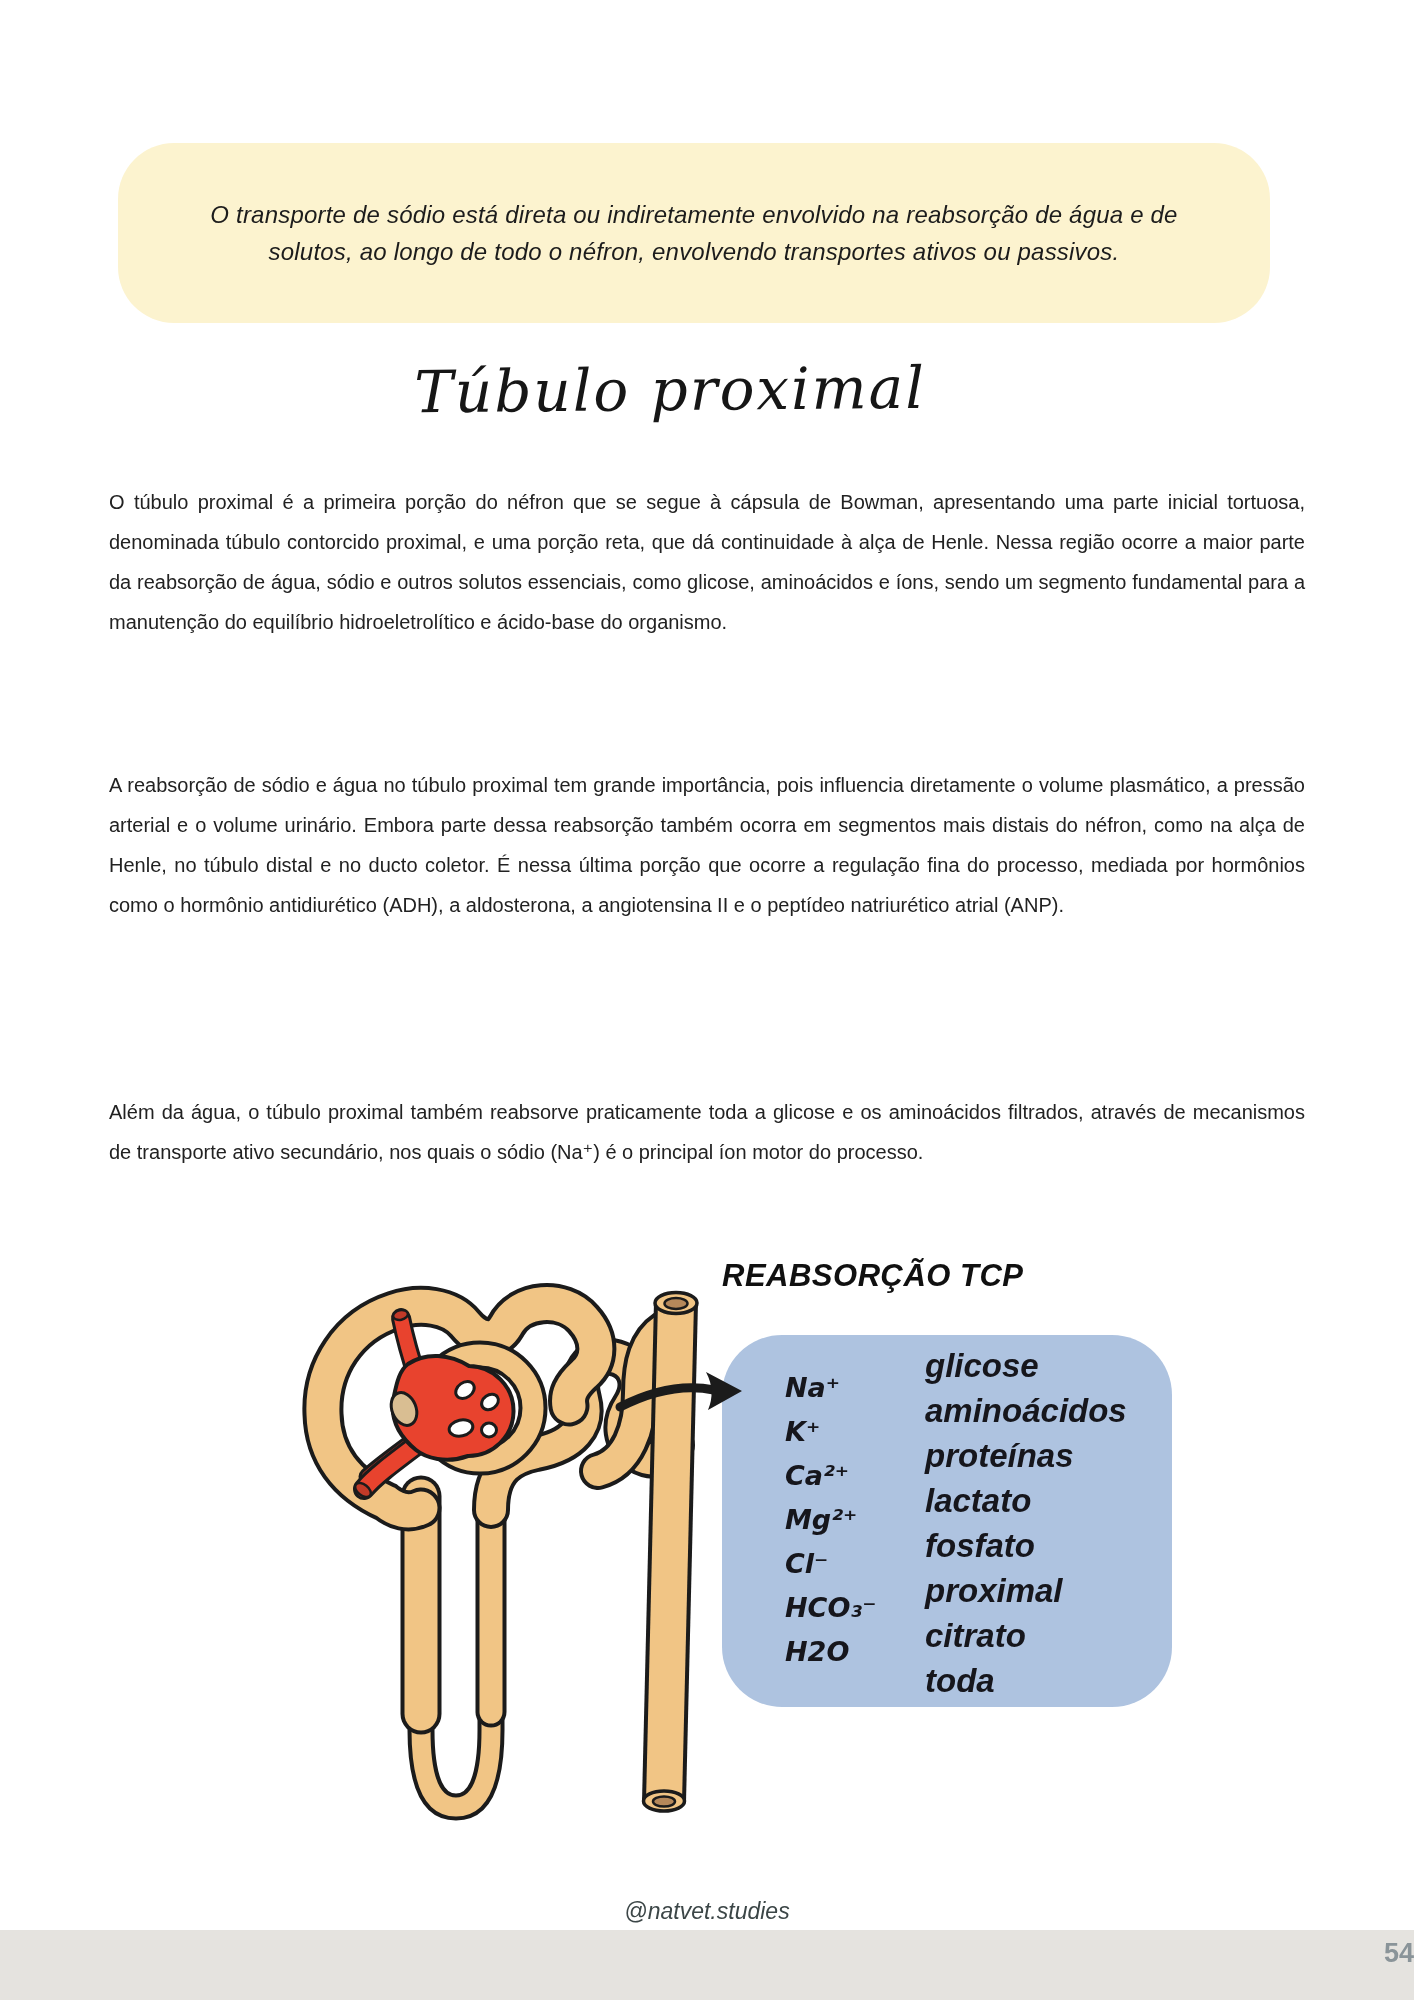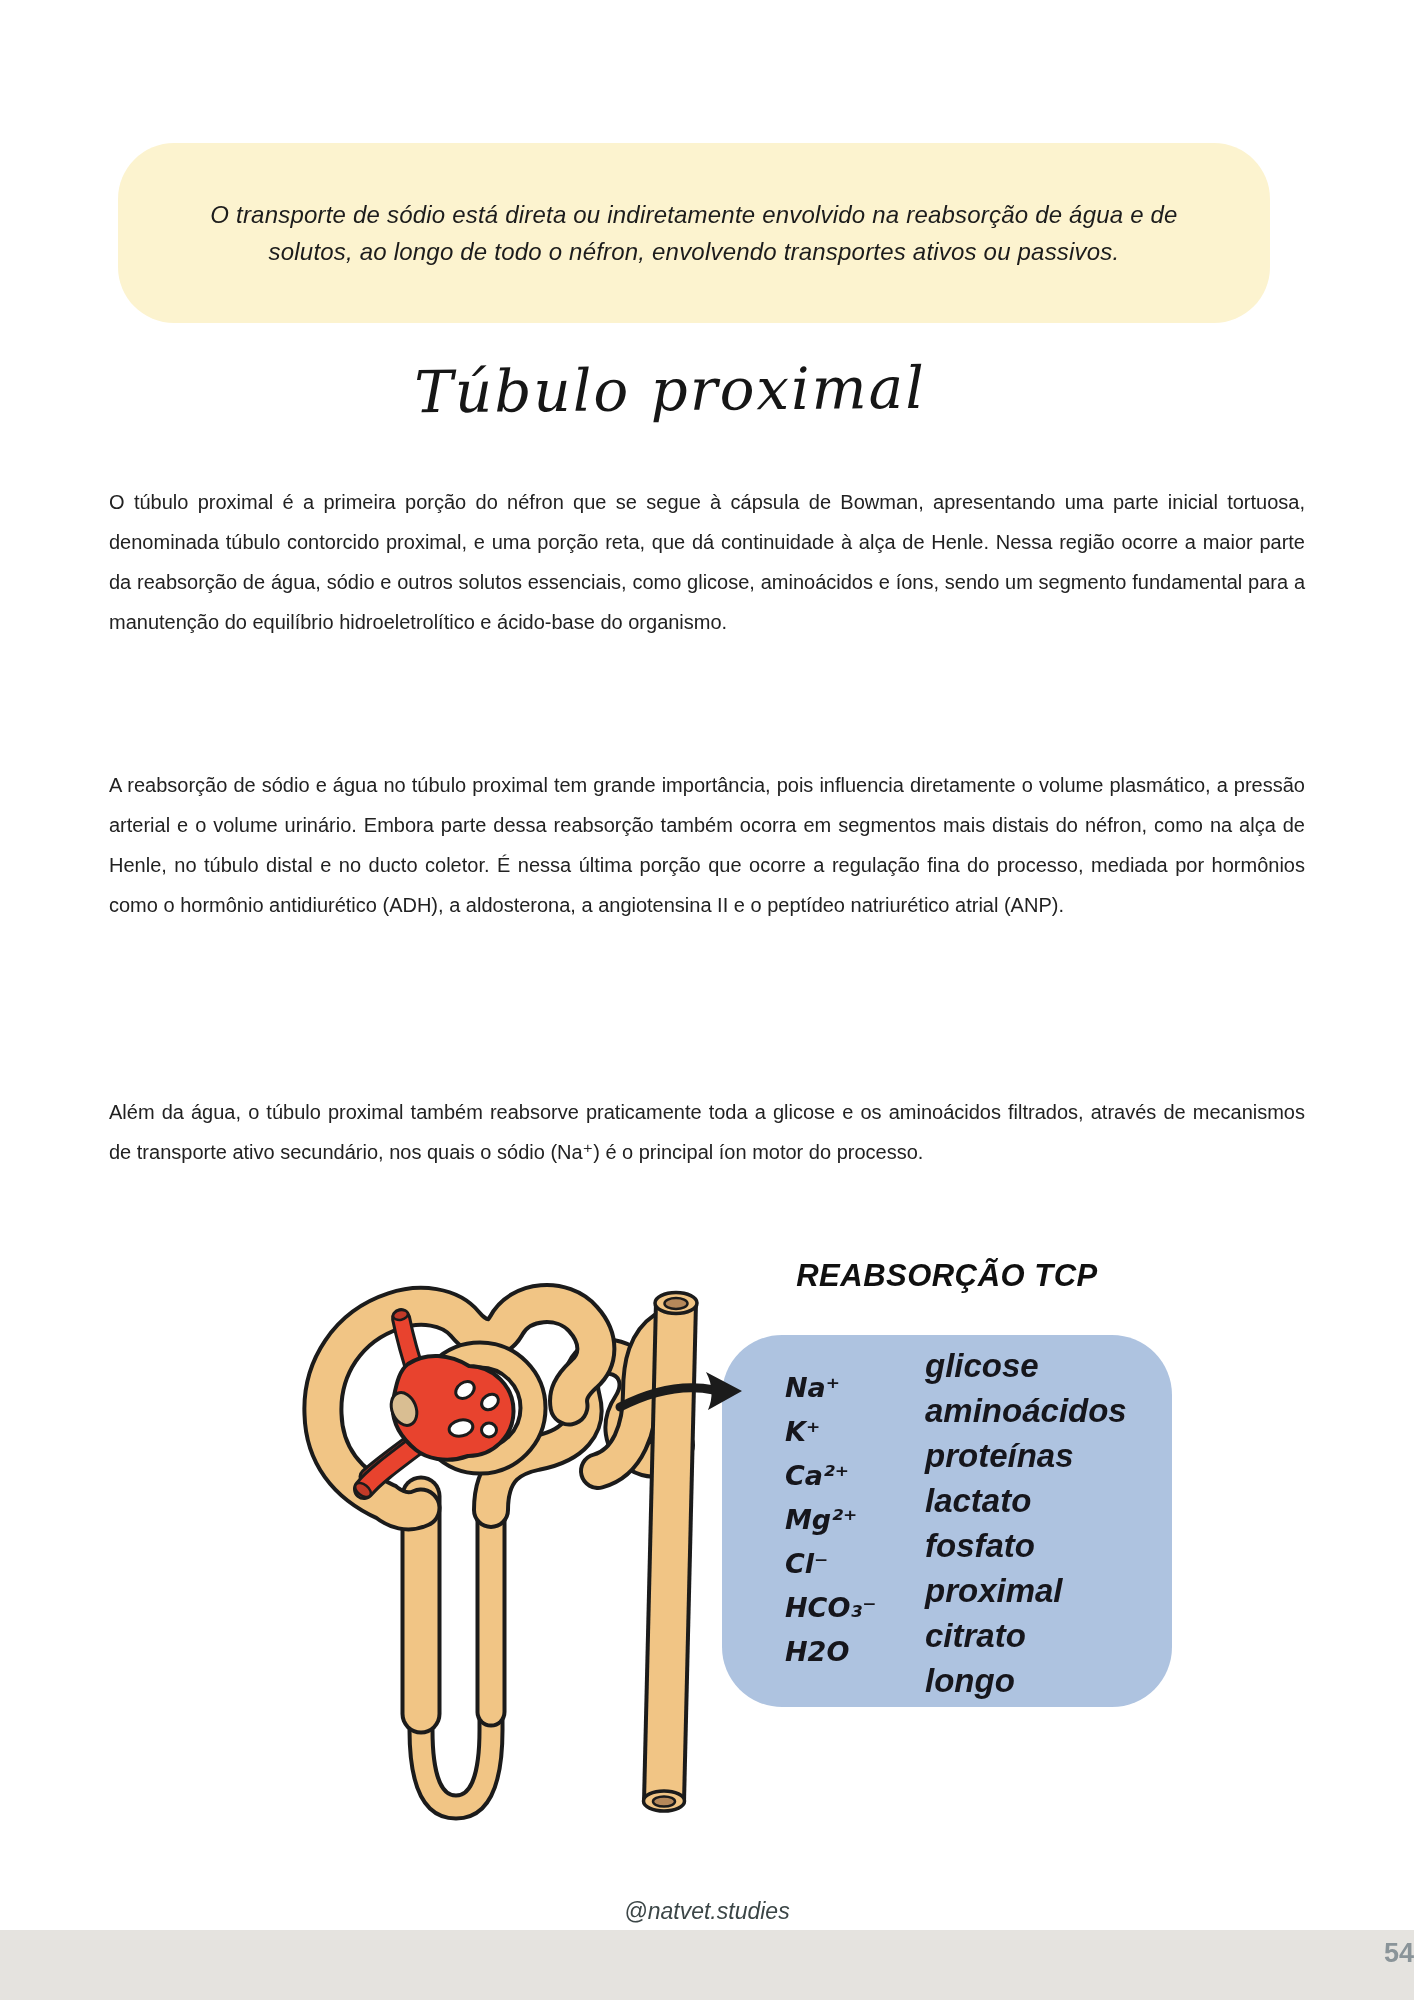--- a/index.html
+++ b/index.html
@@ -48,21 +48,21 @@
     position:absolute;left:109px;width:1196px;
     font-size:20px;line-height:40px;
     text-align:justify;
     color:#222;
   }
   .p1{top:482px;}
   .p2{top:765px;}
   .p3{top:1092px;}
   .fig-heading{
     position:absolute;left:722px;top:1258px;width:450px;
-    text-align:center;
+    text-align:left;
     font-weight:bold;font-style:italic;
     font-size:31px;letter-spacing:.5px;
     color:#101010;
   }
   .blue-box{
     position:absolute;left:722px;top:1335px;width:450px;height:372px;
     background:var(--box_bg,#AEC3E0);
     border-radius:60px;
     z-index:1;
   }
@@ -135,21 +135,21 @@
       <div class="ion-item">H2O</div>
     </div>
   <div class="sub-col">
       <div class="sub-item">glicose</div>
       <div class="sub-item">aminoácidos</div>
       <div class="sub-item">proteínas</div>
       <div class="sub-item">lactato</div>
       <div class="sub-item">fosfato</div>
       <div class="sub-item">proximal</div>
       <div class="sub-item">citrato</div>
-      <div class="sub-item">longo</div>
+      <div class="sub-item">toda</div>
     </div>
 
   <svg class="nephron" viewBox="0 0 480 595" xmlns="http://www.w3.org/2000/svg" aria-hidden="true">
     <g fill="none" stroke-linecap="round">
 
       <path d="M 153 445 L 153 468 Q 153 545 188 545 Q 223 545 223 468 L 223 445" stroke="#1b1b1b" stroke-width="27"></path>
       <path d="M 153 445 L 153 468 Q 153 545 188 545 Q 223 545 223 468 L 223 445" stroke="#F1C585" stroke-width="19"></path>
 
       <path d="M 223 450 L 223 240" stroke="#1b1b1b" stroke-width="31"></path>
       <path d="M 223 450 L 223 240" stroke="#F1C585" stroke-width="23"></path>

